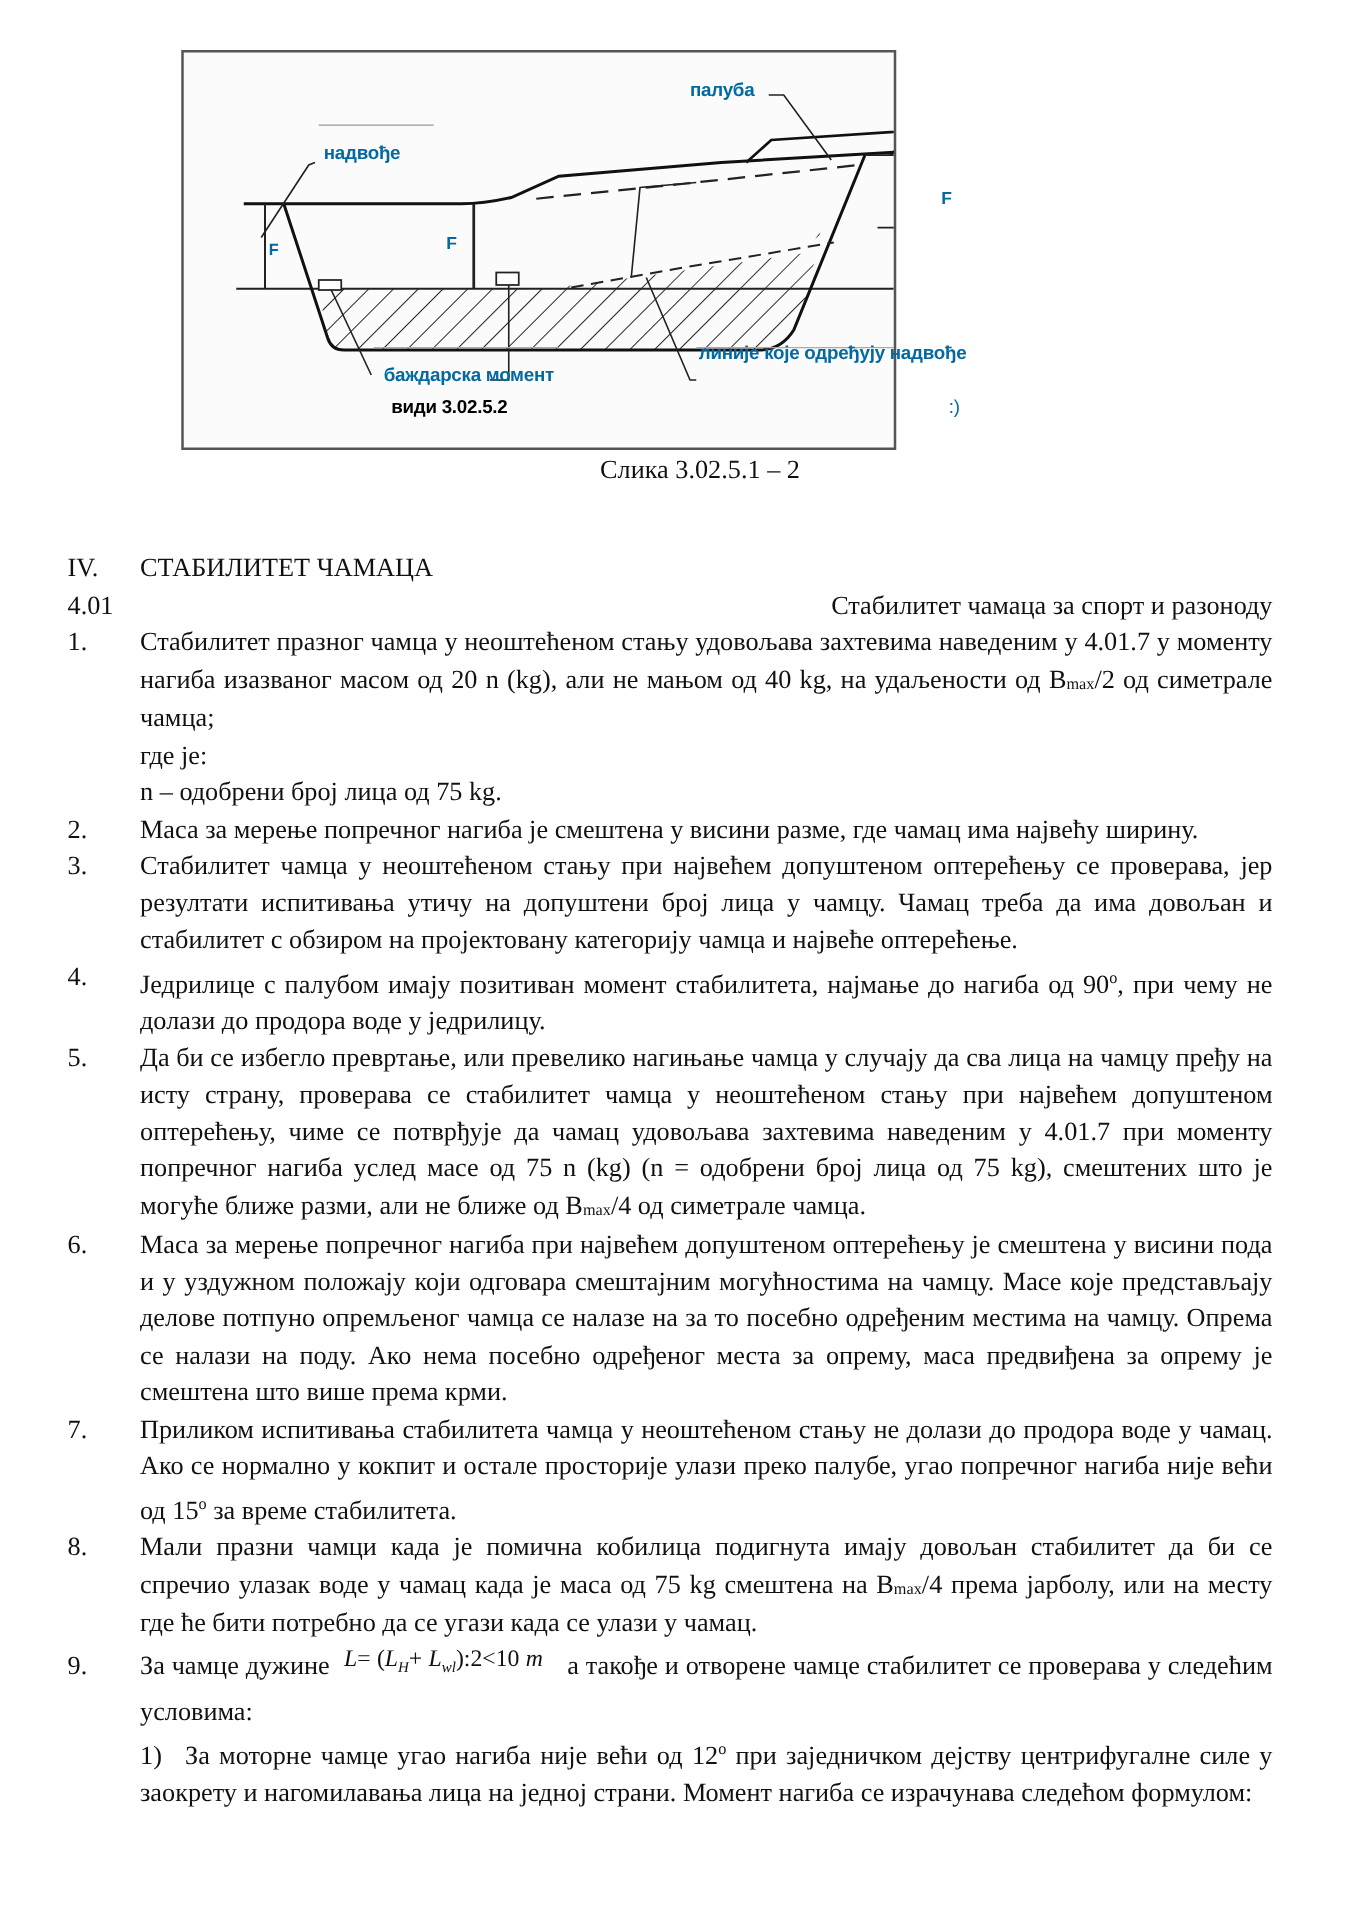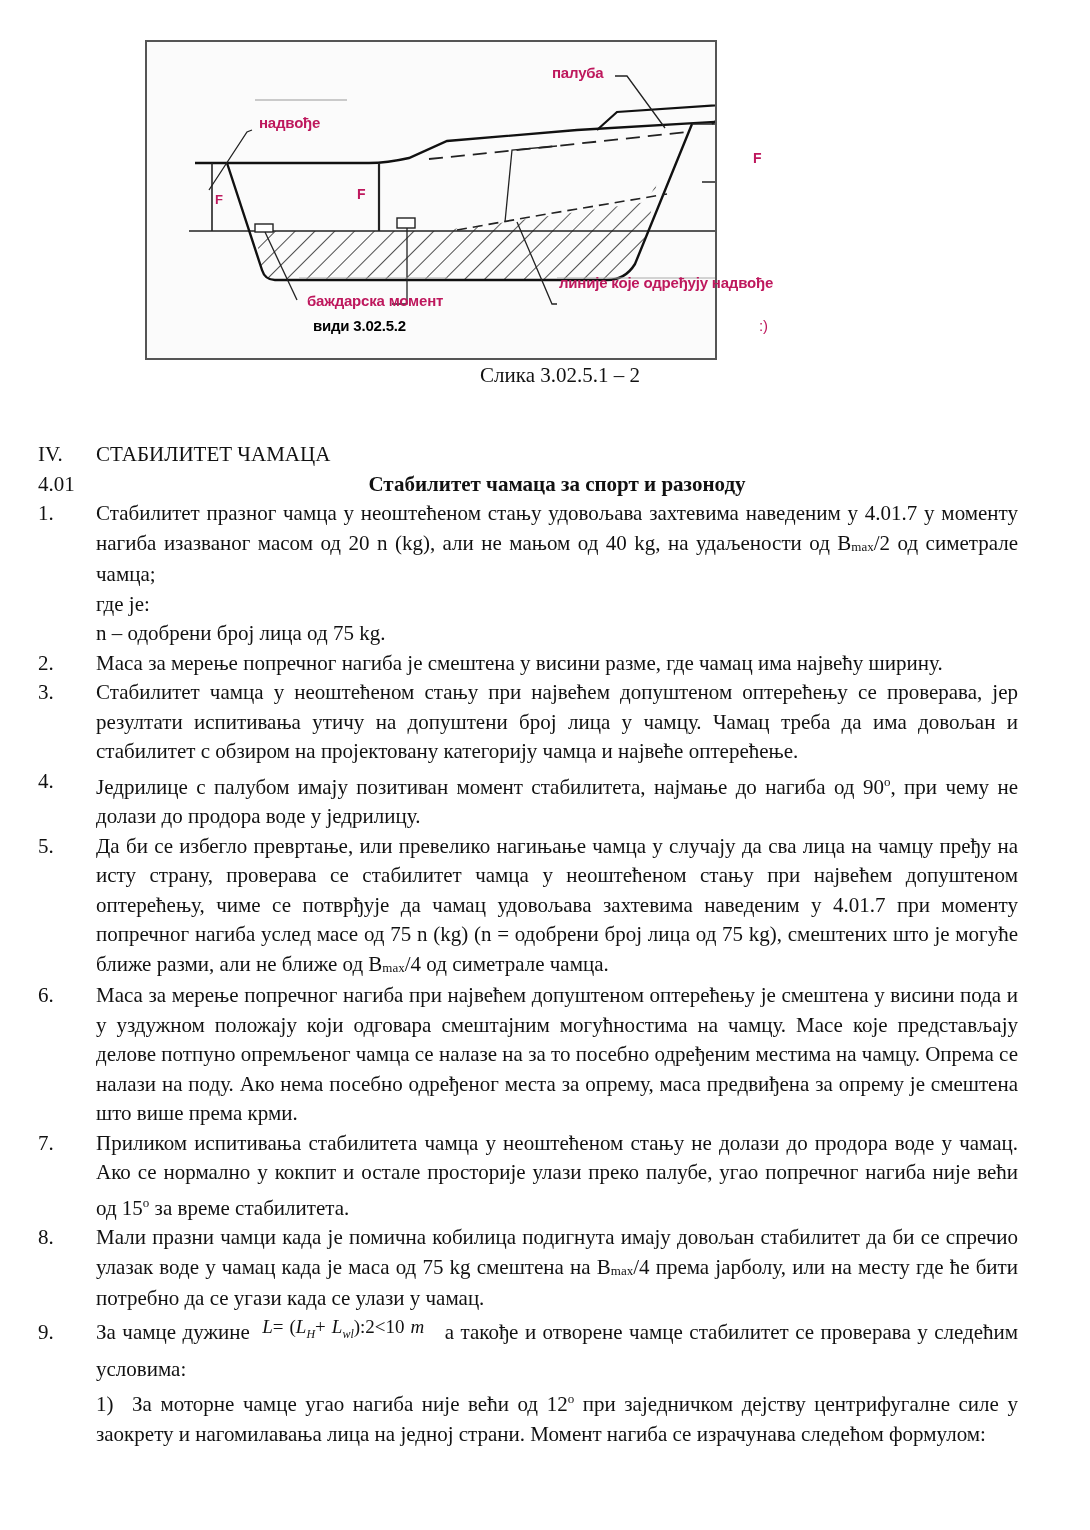--- a/index.html
+++ b/index.html
@@ -8,31 +8,31 @@
     font-family: "Liberation Serif", "DejaVu Serif", serif;
     color: #111;
   }
   .figure {
     position: absolute; left: 145px; top: 40px; width: 568px; height: 316px;
     border: 2px solid #555; background: #fbfbfb;
   }
   .figure svg { position: absolute; left: 0; top: 0; }
   .fig-label {
     position: absolute; font-family: "Liberation Sans", "DejaVu Sans", sans-serif;
-    font-weight: bold; font-size: 15px; color: #be185d; letter-spacing: -0.2px;
+    font-weight: bold; font-size: 15px; color: #0369a1; letter-spacing: -0.2px;
     white-space: nowrap;
   }
   .fig-ref { font-family: Liberation Sans, sans-serif; font-weight: bold; font-size: 15px; color: #000; }
   .caption {
     position: absolute; top: 363px; left: 0; width: 1090px; text-align: center;
     font-size: 21px; padding-left: 30px; box-sizing: border-box;
   }
   .text-block { position: absolute; left: 38px; top: 440px; width: 980px; font-size: 21px; line-height: 29.5px; }
   .row { display: flex; }
-  .num { width: 58px; flex: 0 0 58px; }
+  .num { width: 58px; flex: 0 0 58px; margin-left: 16px; }
   .body { flex: 1; text-align: justify; }
   .heading-row .num { width: 58px; }
   sub.small { font-size: 13px; vertical-align: baseline; position: relative; top: 1px; }
   sup { font-size: 13px; }
   .formula { font-family: "Liberation Serif", serif; font-style: italic; font-size: 19px; position: relative; top: -6px; margin: 0 14px 0 6px; white-space: nowrap; }
   .formula .up { font-style: normal; }
   .formula sub { font-size: 12px; }
   .sub-item { padding-left: 0; }
   .sub-item .subnum { display: inline-block; width: 36px; }
 </style>
@@ -100,21 +100,21 @@
 
 <div class="text-block">
 
   <div class="row heading-row">
     <span class="num">IV.</span>
     <span class="body" style="text-align:left;">СТАБИЛИТЕТ  ЧАМАЦА</span>
   </div>
 
   <div class="row">
     <span class="num">4.01</span>
-    <span class="body" style="text-align:center;font-weight:bold;">Стабилитет чамаца за спорт и разоноду</span>
+    <span class="body" style="text-align:right;">Стабилитет чамаца за спорт и разоноду</span>
   </div>
 
   <div class="row">
     <span class="num">1.</span>
     <div class="body">
       <span>Стабилитет празног чамца у неоштећеном стању удовољава захтевима наведеним у 4.01.7 у моменту нагиба изазваног масом од 20 n (kg), али не мањом од 40 kg, на удаљености од B</span><sub class="small">max</sub><span>/2 од симетрале чамца;</span>
       <div>где је:</div>
       <div>n –  одобрени број лица од 75 kg.</div>
     </div>
   </div>

